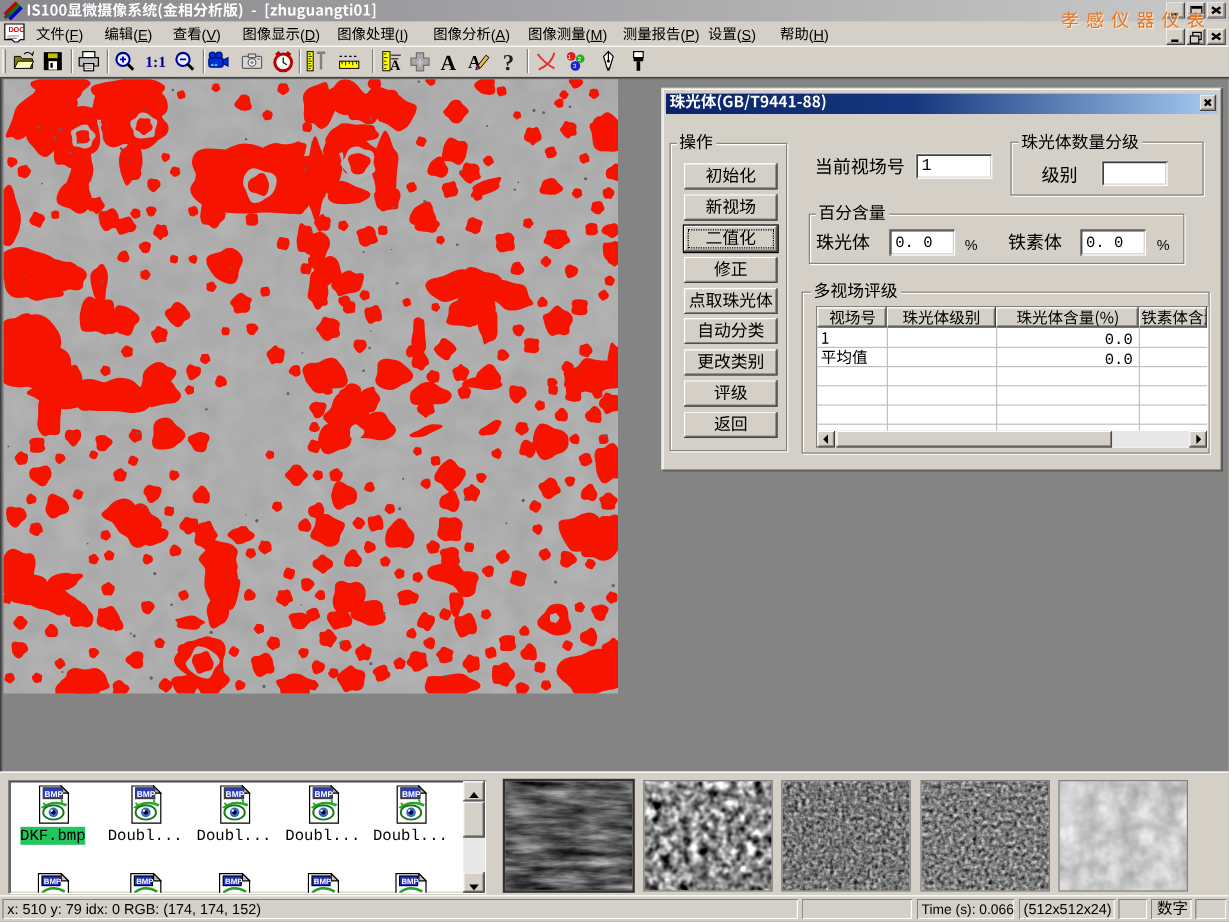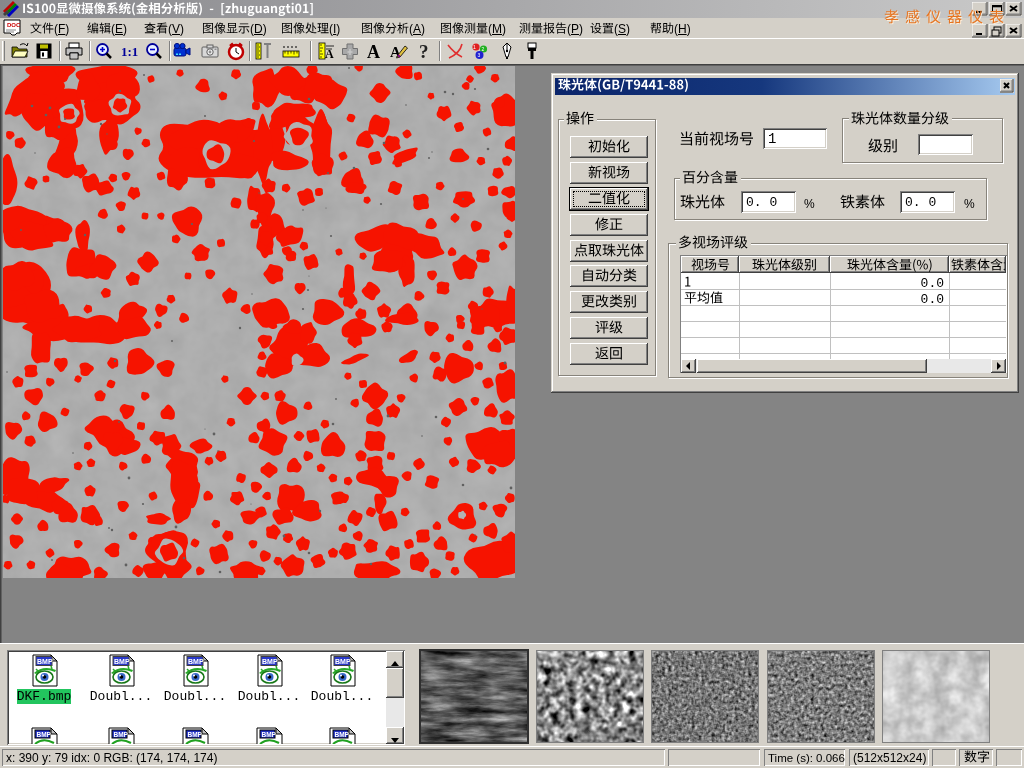--- a/index.html
+++ b/index.html
@@ -1301,21 +1301,21 @@
       <rect width="106" height="91" filter="url(#f3)"></rect>
     </svg></div>
 <div class="abs" style="left:768px;top:651px;width:106px;height:91px;outline:1px solid #808080;"><svg width="106" height="91">
       <rect width="106" height="91" filter="url(#f4)"></rect>
     </svg></div>
 <div class="abs" style="left:883px;top:651px;width:106px;height:91px;outline:1px solid #808080;"><svg width="106" height="91">
       <rect width="106" height="91" filter="url(#f5)"></rect>
     </svg></div>
 <div class="abs" style="left:0px;top:746px;width:1024px;height:22px;background:#d4d0c8;border-top:1px solid #fff"></div>
 <div class="abs" style="left:2px;top:749px;width:663px;height:17px;box-shadow:inset 1px 1px 0 #808080,inset -1px -1px 0 #fff;background:#d4d0c8"></div>
-<div class="abs" style="left:6px;top:751px;font-size:12px;color:#000">x: 390 y: 79 idx: 0 RGB: (174, 174, 174)</div>
+<div class="abs" style="left:6px;top:751px;font-size:12px;color:#000">x: 510 y: 79 idx: 0 RGB: (174, 174, 152)</div>
 <div class="abs" style="left:668px;top:749px;width:92px;height:17px;box-shadow:inset 1px 1px 0 #808080,inset -1px -1px 0 #fff;background:#d4d0c8"></div>
 <div class="abs" style="left:764px;top:749px;width:81px;height:17px;box-shadow:inset 1px 1px 0 #808080,inset -1px -1px 0 #fff;background:#d4d0c8"></div>
 <div class="abs" style="left:768px;top:751px;font-size:12px;color:#000"><span style="font-size:11.5px">Time (s): 0.066</span></div>
 <div class="abs" style="left:849px;top:749px;width:80px;height:17px;box-shadow:inset 1px 1px 0 #808080,inset -1px -1px 0 #fff;background:#d4d0c8"></div>
 <div class="abs" style="left:853px;top:751px;font-size:12px;color:#000">(512x512x24)</div>
 <div class="abs" style="left:932px;top:749px;width:24px;height:17px;box-shadow:inset 1px 1px 0 #808080,inset -1px -1px 0 #fff;background:#d4d0c8"></div>
 <div class="abs" style="left:959px;top:749px;width:34px;height:17px;box-shadow:inset 1px 1px 0 #808080,inset -1px -1px 0 #fff;background:#d4d0c8"></div>
 <div class="abs" style="left:964px;top:750px;">
     <svg class="t" width="27" height="15" style="">
       <g fill="#000" transform="translate(0,11.4) scale(0.01300,-0.01300)">

